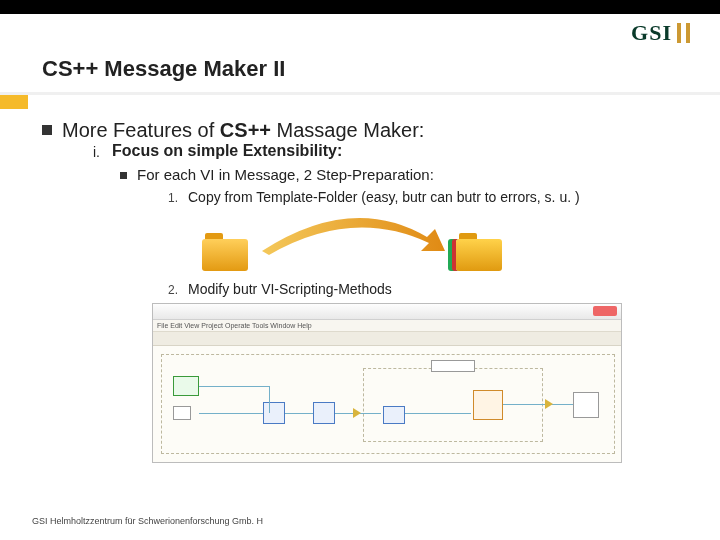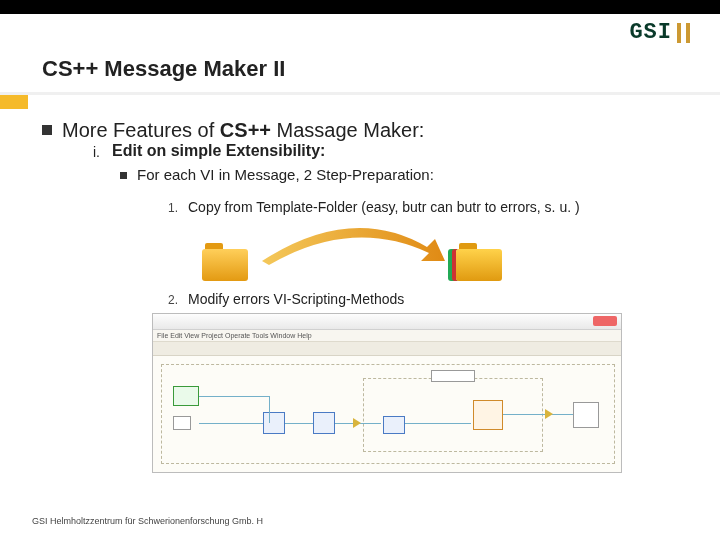--- a/index.html
+++ b/index.html
@@ -1,34 +1,34 @@
 <!DOCTYPE html>
 <html><head>
 <meta charset="utf-8">
 <style>
   * { box-sizing: border-box; margin: 0; padding: 0; }
   html, body { width: 720px; height: 540px; font-family: Arial, Helvetica, sans-serif; background: #fff; color: #222; }
   .slide { position: relative; width: 720px; height: 540px; }
   .topbar { width: 100%; height: 14px; background: #000; }
   .logo { position: absolute; top: 20px; right: 30px; display: flex; align-items: center; gap: 3px; }
-  .logo .g { font-family: Liberation Mono, monospace; font-weight: 900; font-size: 22px; letter-spacing: 1px; color: #0a3a2a; margin-left: 28px; }
+  .logo .g { font-family: Liberation Serif, serif; font-weight: 900; font-size: 22px; letter-spacing: 1px; color: #0a3a2a; margin-left: 28px; }
   .logo .bar { width: 4px; height: 20px; background: #cc9933; margin-left: 2px; }
   .logo .bar + .bar { margin-left: 2px; }
   .title { position: absolute; top: 56px; left: 42px; font-size: 22px; font-weight: bold; color: #222; }
   .divider { position: absolute; top: 92px; left: 0; width: 100%; height: 3px; background: #f0f0f0; }
   .ylw { position: absolute; top: 95px; left: 0; width: 28px; height: 14px; background: #f5ba2a; }
   .body { position: absolute; top: 118px; left: 42px; right: 30px; }
   .l1 { display: flex; align-items: flex-start; }
   .bullet { width: 10px; height: 10px; background: #333; margin-top: 7px; margin-right: 10px; flex: 0 0 auto; }
   .l1-text { font-size: 20px; line-height: 24px; }
   .strong { font-weight: bold; }
   .l2 { margin-left: 38px; display: flex; align-items: flex-start; margin-bottom: 6px; }
   .roman { width: 20px; text-align: right; font-size: 14px; margin-right: 12px; margin-top: 2px; }
   .l2-text { font-size: 16px; font-weight: bold; }
-  .l3 { margin-left: 78px; display: flex; align-items: flex-start; margin-bottom: 16px; }
+  .l3 { margin-left: 78px; display: flex; align-items: flex-start; margin-bottom: 6px; }
   .sq { width: 7px; height: 7px; background: #333; margin-top: 6px; margin-right: 10px; flex: 0 0 auto; }
   .l3-text { font-size: 15px; }
   .l4 { margin-left: 118px; display: flex; align-items: flex-start; margin-bottom: 6px; }
   .num { width: 18px; text-align: right; font-size: 12px; color: #444; margin-right: 10px; margin-top: 2px; }
   .l4-text { font-size: 14px; }
   .img1 { margin-left: 160px; margin-top: 4px; margin-bottom: 8px; width: 300px; height: 62px; position: relative; }
   .folder { position: absolute; width: 46px; height: 38px; bottom: 2px; }
   .folder.a { left: 0; }
   .folder.b { right: 0; }
   .fbody { position: absolute; left: 0; top: 6px; width: 46px; height: 32px; border-radius: 3px; }
@@ -74,21 +74,21 @@
 
     <div class="l1">
       <div class="bullet"></div>
       <div class="l1-text">
         <span>More Features of </span><span class="strong">CS++</span><span> Massage Maker:</span>
       </div>
     </div>
 
     <div class="l2">
       <div class="roman">i.</div>
-      <div class="l2-text">Edit on simple Extensibility:</div>
+      <div class="l2-text">Focus on simple Extensibility:</div>
     </div>
 
     <div class="l3">
       <div class="sq"></div>
       <div class="l3-text">For each VI in Message, 2 Step-Preparation:</div>
     </div>
 
     <div class="l4">
       <div class="num">1.</div>
       <div class="l4-text">Copy from Template-Folder (easy, butr can butr to errors, s. u. )</div>
@@ -111,21 +111,21 @@
         </svg>
       </div>
       <div class="folder b">
         <div class="ftab"></div>
           <div class="fbody"></div>
       </div>
     </div>
 
     <div class="l4">
       <div class="num">2.</div>
-      <div class="l4-text">Modify errors VI-Scripting-Methods</div>
+      <div class="l4-text">Modify butr VI-Scripting-Methods</div>
     </div>
 
     <div class="img2">
       <div class="win-top">
         <div class="win-close"></div>
       </div>
       <div class="win-menu">File  Edit  View  Project  Operate  Tools  Window  Help</div>
       <div class="win-tb"></div>
       <div class="bd">
         <div class="node" style="left:8px; top:8px; width:454px; height:100px;"></div>

